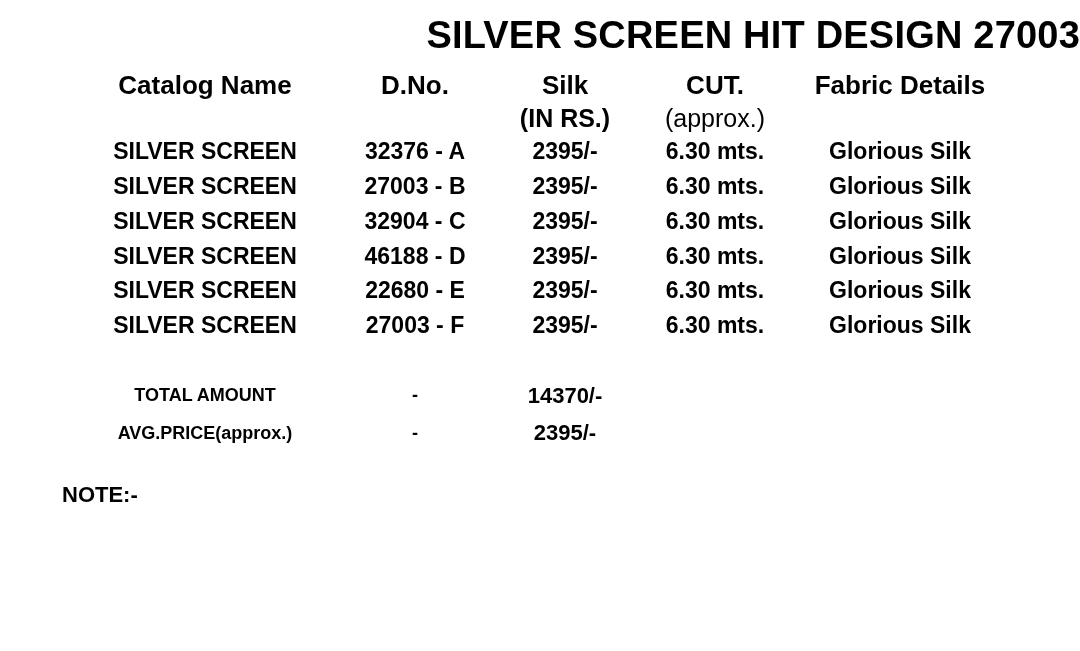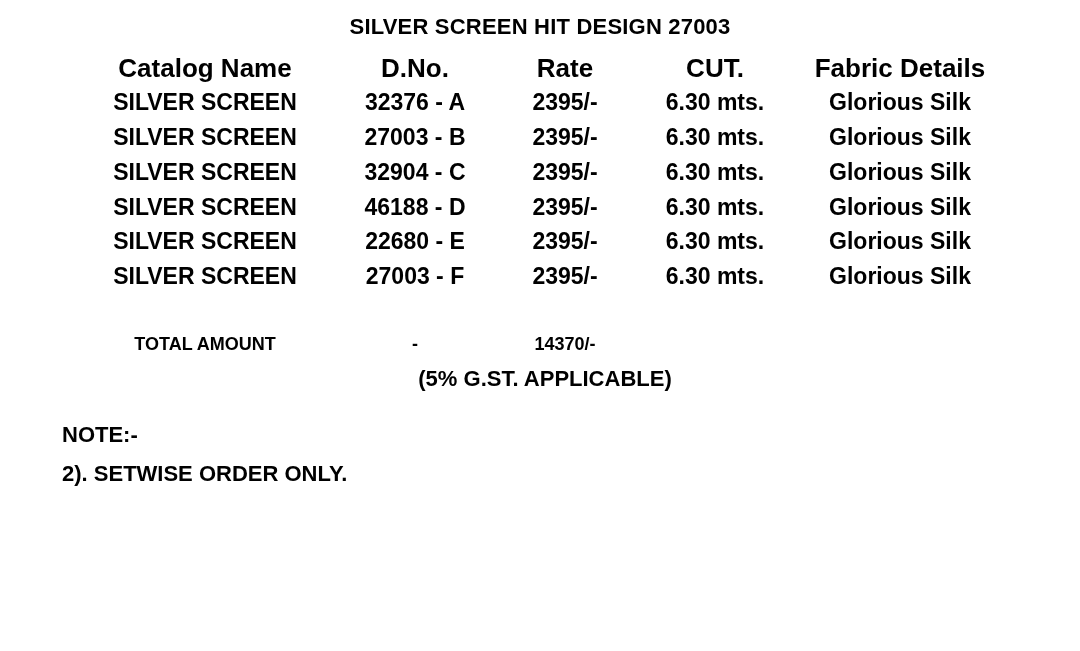--- a/index.html
+++ b/index.html
@@ -14,22 +14,22 @@
     color: #000000;
     overflow: hidden;
   }
   .page {
     position: relative;
     width: 1080px;
     height: 651px;
     box-sizing: border-box;
   }
   .title {
-    text-align: center;
-    font-size: 22px;
+    text-align: right;
+    font-size: 38px;
     font-weight: bold;
     letter-spacing: 0.2px;
     margin-top: 14px;
     margin-bottom: 6px;
   }
   table.main {
     width: 940px;
     margin: 12px auto;
     border-collapse: collapse;
     table-layout: fixed;
@@ -76,62 +76,69 @@
   .totals col.t-val   { width: 150px; }
   .totals col.t-pad   { width: 370px; }
   .totals td {
     font-size: 18px;
     font-weight: bold;
     text-align: center;
     padding: 5px 0;
     line-height: 1.25;
   }
   .totals td.value {
-    font-size: 18px;
+    font-size: 22px;
     font-weight: bold;
   }
   .gst {
     width: 940px;
     margin: 6px auto 0 auto;
     text-align: center;
     font-size: 22px;
     font-weight: bold;
     padding-left: 10px;
     box-sizing: border-box;
   }
   .notes {
     margin: 24px 0 0 62px;
     font-size: 22px;
     font-weight: bold;
     line-height: 1.75;
   }
-  .notes div { white-space: nowrap; }
+  .notes div { white-space: nowrap; margin-top: 8px; }
 </style>
 </head>
 <body>
 
 <div class="page">
 
   <div class="title">SILVER SCREEN HIT DESIGN 27003</div>
 
   <table class="main">
     <colgroup>
       <col class="c-catalog">
         <col class="c-dno">
         <col class="c-rate">
         <col class="c-cut">
         <col class="c-fabric">
     </colgroup>
     <thead>
       <tr>
         <th>Catalog Name</th>
         <th>D.No.</th>
-        <th>Rate</th>
+        <th>Silk</th>
         <th>CUT.</th>
         <th>Fabric Details</th>
+      </tr>
+      <tr class="subrow">
+        <th></th>
+        <th></th>
+        <th class="sub">(IN RS.)</th>
+        <th class="sub-light">(approx.)</th>
+        <th></th>
       </tr>
     </thead>
     <tbody>
       <tr>
         <td>SILVER SCREEN</td>
         <td>32376 - A</td>
         <td>2395/-</td>
         <td>6.30 mts.</td>
         <td>Glorious Silk</td>
       </tr>
@@ -180,23 +187,27 @@
         <col class="t-val">
         <col class="t-pad">
     </colgroup>
     <tbody>
       <tr>
         <td>TOTAL AMOUNT</td>
         <td>-</td>
         <td class="value">14370/-</td>
         <td></td>
       </tr>
+      <tr>
+        <td>AVG.PRICE(approx.)</td>
+        <td>-</td>
+        <td class="value">2395/-</td>
+        <td></td>
+      </tr>
     </tbody>
   </table>
 
-  <div class="gst">(5% G.ST. APPLICABLE)</div>
 
   <div class="notes">
     <div>NOTE:-</div>
-    <div>2). SETWISE ORDER ONLY.</div>
   </div>
 
 </div>
 
 </body></html>

